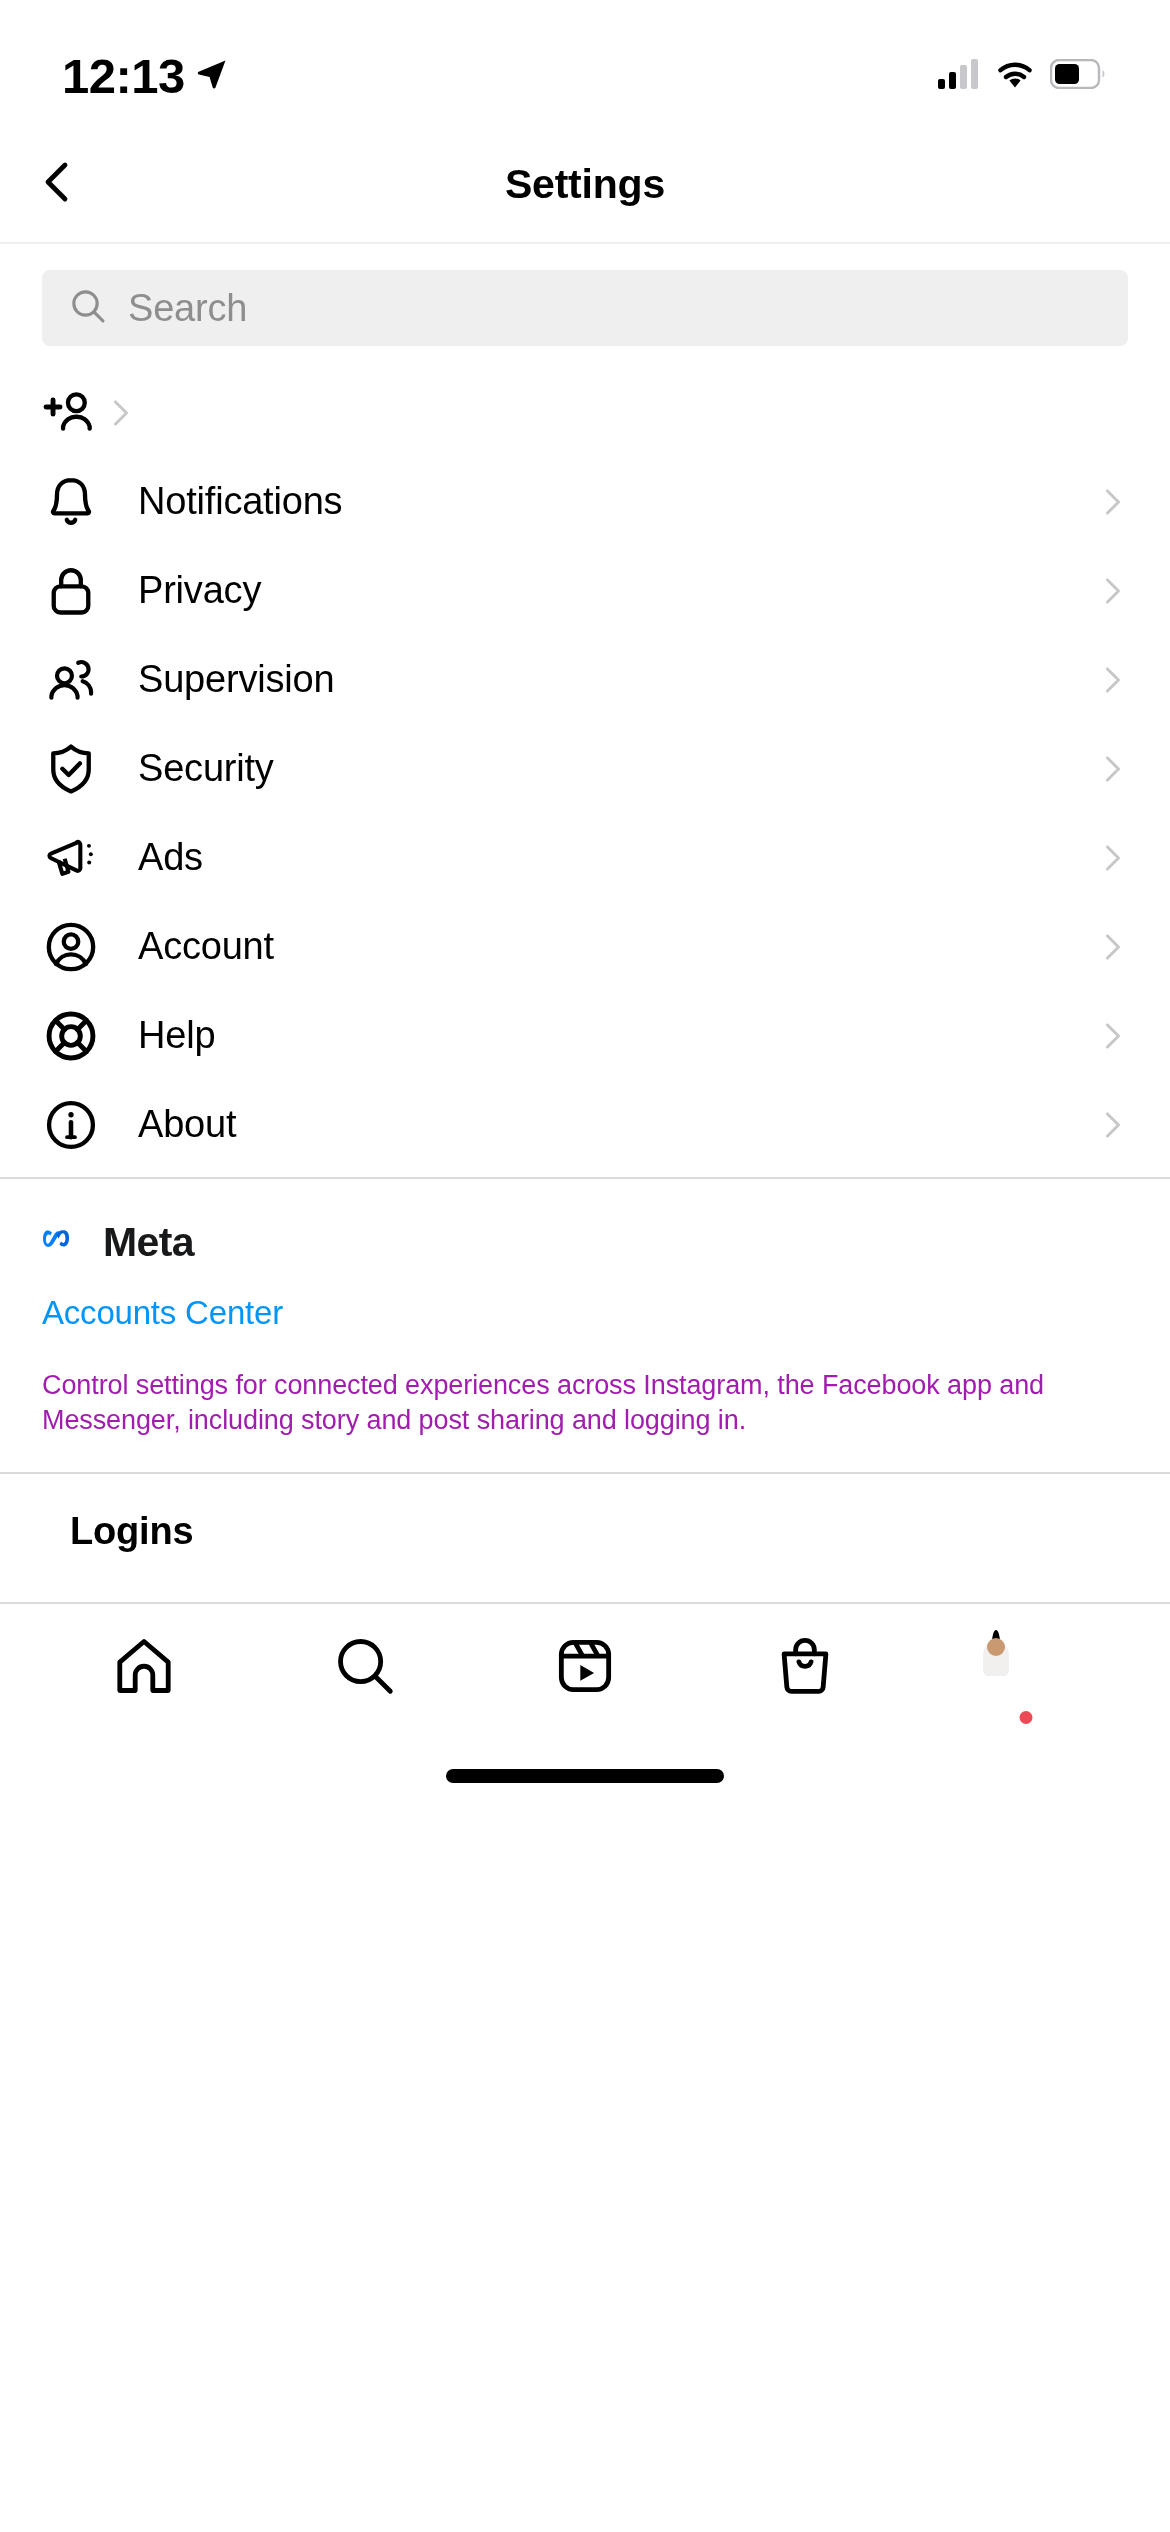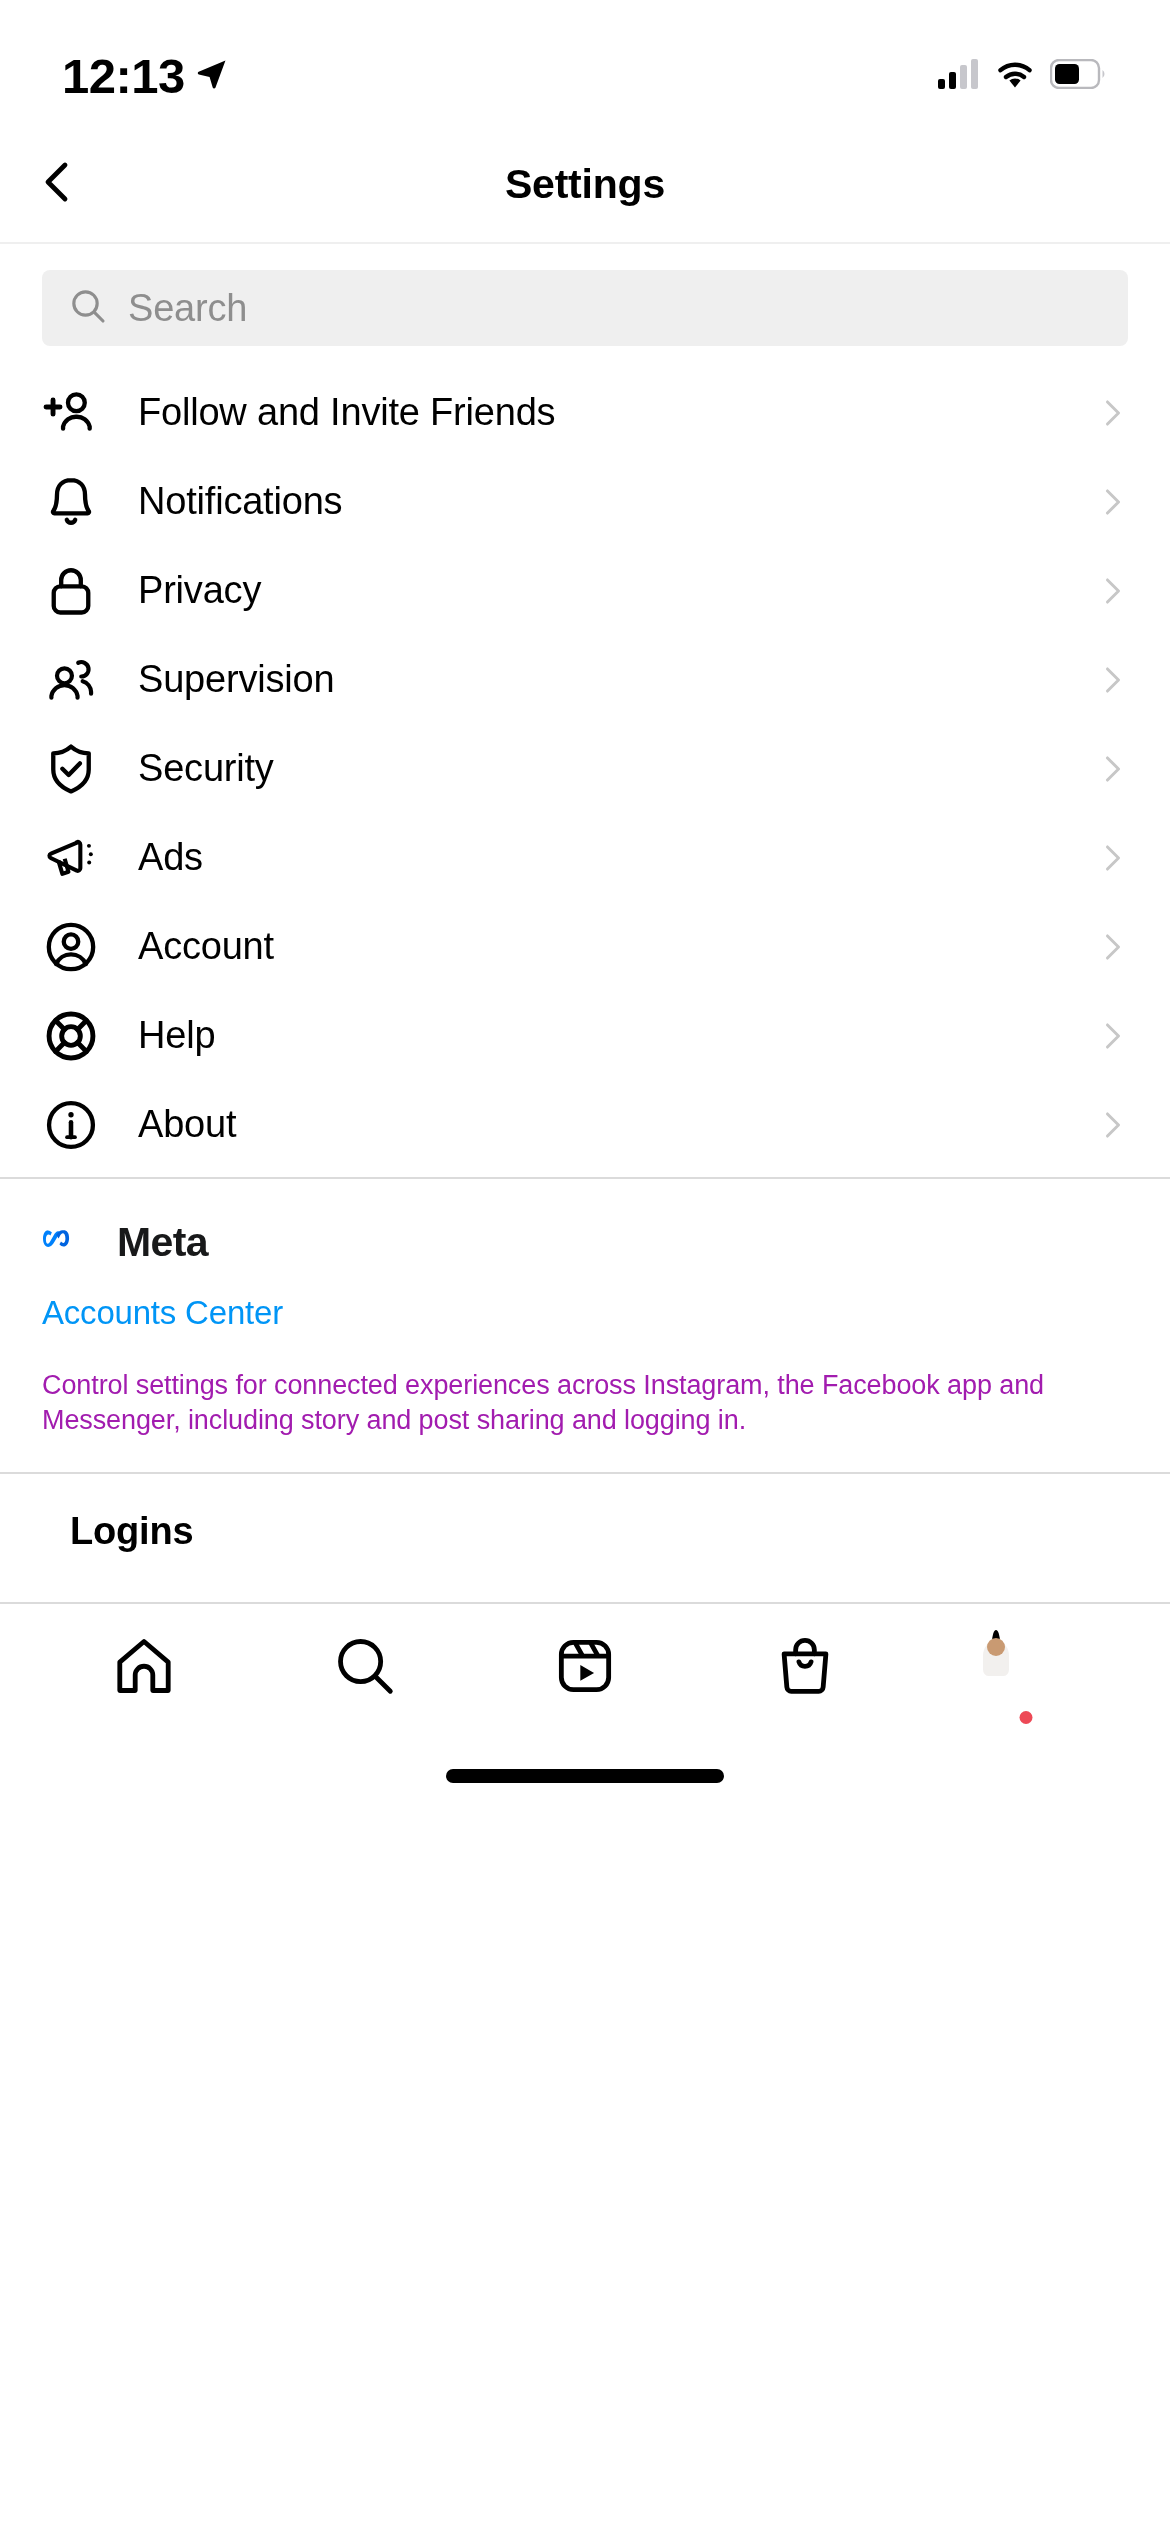--- a/index.html
+++ b/index.html
@@ -144,21 +144,21 @@
   }
 
   
   .meta-section {
     padding: 40px 42px 34px 42px;
     flex: 0 0 auto;
   }
   .meta-brand {
     display: flex;
     align-items: center;
-    gap: 25px;
+    gap: 11px;
     margin-bottom: 28px;
   }
   .meta-word {
     font-size: 41px;
     font-weight: 600;
     color: #18191a;
     letter-spacing: -0.6px;
   }
   .accounts-center-link {
     font-size: 33px;
@@ -339,21 +339,20 @@
   <div class="menu-list">
 
     <div class="menu-row">
       <span class="menu-icon">
         <svg width="56" height="56" viewBox="0 0 24 24" fill="none">
           <circle cx="14.3" cy="7.6" r="3.6" stroke="#000" stroke-width="1.85"></circle>
           <path d="M8.6 18.7v-.9a5.7 5.7 0 0 1 5.7-4.2 5.7 5.7 0 0 1 5.7 4.2v.9" stroke="#000" stroke-width="1.85" stroke-linecap="round"></path>
           <path d="M4.3 6.4v6.1M1.3 9.45h6" stroke="#000" stroke-width="2.1" stroke-linecap="round"></path>
         </svg>
       </span>
-      <span class="menu-label">Follow and Invite Friends</span>
       <span class="menu-chevron">
         <svg width="34" height="34" viewBox="0 0 24 24" fill="none">
             <path d="M8.8 4.2 16.6 12l-7.8 7.8" stroke="#c7c7c7" stroke-width="2.1" stroke-linecap="round" stroke-linejoin="round"></path>
           </svg>
       </span>
     </div>
 
     <div class="menu-row">
       <span class="menu-icon">
         <svg width="56" height="56" viewBox="0 0 24 24" fill="none">

